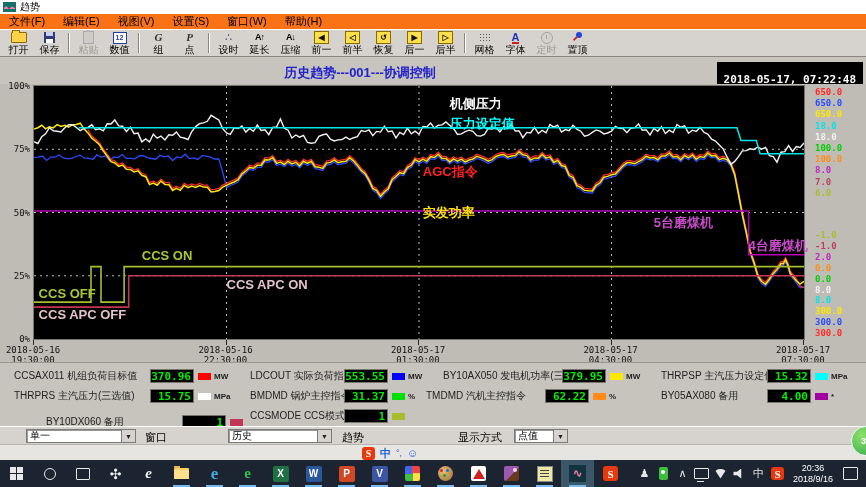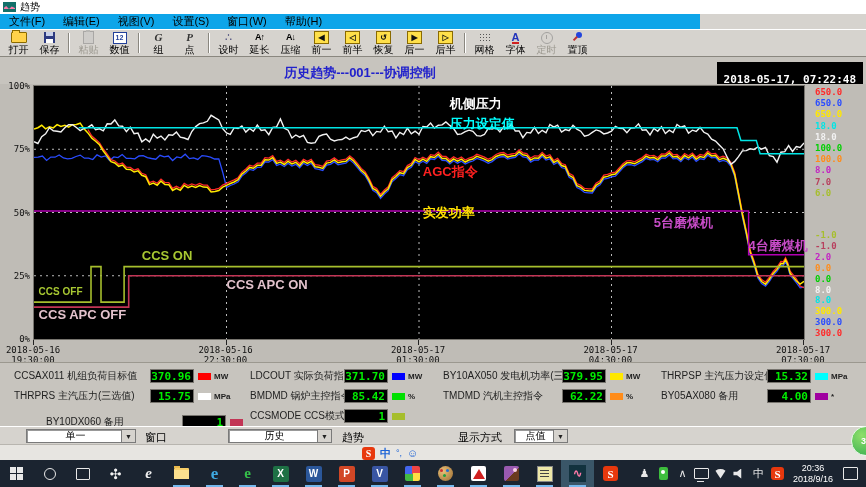--- a/index.html
+++ b/index.html
@@ -5,21 +5,21 @@
   html,body{margin:0;padding:0;background:#555;}
   .root{position:relative;width:866px;height:487px;background:#D6D3CE;overflow:hidden;
         font-family:"Liberation Sans",sans-serif;color:#000;}
   
   .titlebar{position:absolute;left:0;top:0;width:866px;height:14px;background:#FFFFFF;
             display:flex;align-items:center;gap:4px;padding-left:3px;box-sizing:border-box;font-size:10px;}
   .appicon{width:13px;height:10px;background:#14706A;position:relative;flex:0 0 auto;}
   .appicon:after{content:"";position:absolute;left:1px;top:4px;width:11px;height:3px;
                  background:linear-gradient(90deg,#FF7BA司 0%,#FF7BA9 100%);
                  background:#FF7BA9;clip-path:polygon(0 60%,20% 0,45% 100%,70% 20%,100% 70%,100% 100%,0 100%);}
-  .menubar{position:absolute;left:0;top:14px;width:700px;height:15px;background:#0ea5e9;
+  .menubar{position:absolute;left:0;top:14px;width:866px;height:15px;background:#f97316;
            display:flex;align-items:center;gap:0;font-size:11px;}
   .menuitem{padding:0 9px;}
   .toolbar{position:absolute;left:0;top:29px;width:866px;height:28px;background:#D6D3CE;
            border-top:1px solid #FFFFFF;border-bottom:1px solid #8A877F;box-sizing:border-box;
            display:flex;align-items:stretch;padding:1px 0 1px 3px;}
   .tbtn{width:31px;display:flex;flex-direction:column;align-items:center;justify-content:center;font-size:10px;line-height:11px;}
   .tbtn .ti{height:13px;display:flex;align-items:center;justify-content:center;font-size:11px;line-height:13px;}
   .tbtn.disabled{color:#9B988F;}
   .tbtn.disabled .ti{opacity:.45;filter:grayscale(1);}
   .tsep{width:0;border-left:1px solid #8A877F;border-right:1px solid #FFFFFF;margin:2px 3px;}
@@ -66,21 +66,21 @@
   .lcell{position:absolute;height:16px;display:flex;align-items:center;}
   .llabel{font-size:10px;color:#222;white-space:nowrap;overflow:hidden;flex:1 1 auto;}
   .lvalbox{flex:0 0 auto;width:44px;height:14px;background:#000;border:1px solid #77746e;
            color:#00EE00;font-family:"DejaVu Sans Mono",monospace;font-size:11px;font-weight:bold;
            text-align:right;line-height:13px;padding-right:2px;box-sizing:border-box;}
   .lswatch{flex:0 0 auto;width:13px;height:7px;margin-left:4px;}
   .lunit{flex:0 0 auto;font-size:8px;font-weight:bold;color:#222;margin-left:3px;width:22px;}
   
   .controlbar{position:absolute;left:0;top:426px;width:866px;height:18px;background:#D6D3CE;border-top:1px solid #FFF;box-sizing:border-box;}
   .combo{position:absolute;top:2px;height:14px;background:#FFF;border:1px solid #7a7a7a;
-         box-shadow:inset 1px 1px 0 #999;font-size:10px;display:flex;align-items:center;box-sizing:border-box;text-align:center;}
+         box-shadow:inset 1px 1px 0 #999;font-size:10px;display:flex;align-items:center;box-sizing:border-box;}
   .combo .cv{flex:1 1 auto;padding-left:3px;}
   .combo .ca{flex:0 0 13px;height:100%;background:#D6D3CE;border-left:1px solid #7a7a7a;
              font-size:7px;display:flex;align-items:center;justify-content:center;color:#222;}
   .clabel{position:absolute;top:3px;font-size:11px;}
   
   .imestrip{position:absolute;left:0;top:444px;width:866px;height:16px;background:#E7E5E1;border-top:1px solid #B8B5AF;box-sizing:border-box;}
   .imebar{position:absolute;left:362px;top:1px;height:14px;display:flex;align-items:center;gap:5px;}
   .sogou-s{width:13px;height:13px;background:#E8380D;border-radius:3px;color:#FFF;font-weight:bold;
            font-size:10px;display:flex;align-items:center;justify-content:center;font-family:"Liberation Serif",serif;}
   .ime-zh{color:#1B62D6;font-weight:bold;font-size:11px;}
@@ -287,21 +287,21 @@
           <polyline points="0.0,216.1 57.0,216.1 57.0,180.6 67.0,180.6 67.0,216.1 90.1,216.1 90.1,180.6 770.0,180.6" fill="none" stroke="#A6BE2D" stroke-width="1.6"></polyline>
           <polyline points="0.0,221.1 94.7,221.1 94.7,189.8 770.0,189.8" fill="none" stroke="#C23555" stroke-width="1.6"></polyline>
         </svg>
         <div class="anno" style="left: 54%; top: 3.5%; color: rgb(255, 255, 255); font-size: 13px;">机侧压力</div>
         <div class="anno" style="left: 54%; top: 11.5%; color: rgb(0, 255, 255); font-size: 13px;">压力设定值</div>
         <div class="anno" style="left: 50.5%; top: 30.5%; color: rgb(255, 32, 32); font-size: 13px;">AGC指令</div>
         <div class="anno" style="left: 50.5%; top: 46.5%; color: rgb(255, 224, 0); font-size: 13px;">实发功率</div>
         <div class="anno" style="left: 80.5%; top: 50.5%; color: rgb(200, 76, 200); font-size: 13px;">5台磨煤机</div>
         <div class="anno" style="left: 92.8%; top: 59.5%; color: rgb(200, 76, 200); font-size: 13px;">4台磨煤机</div>
         <div class="anno" style="left: 14%; top: 64%; color: rgb(168, 200, 50); font-size: 13px;">CCS ON</div>
-        <div class="anno" style="left: 0.6%; top: 79%; color: rgb(168, 200, 50); font-size: 10px;">CCS OFF</div>
+        <div class="anno" style="left: 0.6%; top: 79%; color: rgb(168, 200, 50); font-size: 13px;">CCS OFF</div>
         <div class="anno" style="left: 25%; top: 75.5%; color: rgb(227, 194, 204); font-size: 13px;">CCS APC ON</div>
         <div class="anno" style="left: 0.6%; top: 87.5%; color: rgb(227, 194, 204); font-size: 13px;">CCS APC OFF</div>
       </div>
   <div class="lefttick" style="top: -3px;">100%</div>
       <div class="lefttick" style="top: 60.25px;">75%</div>
       <div class="lefttick" style="top: 123.5px;">50%</div>
       <div class="lefttick" style="top: 186.75px;">25%</div>
       <div class="lefttick" style="top: 250px;">0%</div>
       <div class="xtickmark" style="left: 33px;"></div>
       <div class="xlab" style="left: 33px;">
@@ -352,21 +352,21 @@
 
   <div class="legend">
       <div class="lcell" style="left: 14px; top: 5px; width: 222px;">
         <span class="llabel">CCSAX011 机组负荷目标值</span>
         <span class="lvalbox">370.96</span>
         <span class="lswatch" style="background: rgb(255, 0, 0);"></span>
         <span class="lunit">MW</span>
       </div>
       <div class="lcell" style="left: 250px; top: 5px; width: 180px;">
         <span class="llabel">LDCOUT 实际负荷指令</span>
-        <span class="lvalbox">371.70</span>
+        <span class="lvalbox">553.55</span>
         <span class="lswatch" style="background: rgb(0, 0, 255);"></span>
         <span class="lunit">MW</span>
       </div>
       <div class="lcell" style="left: 443px; top: 5px; width: 205px;">
         <span class="llabel">BY10AX050 发电机功率(三 …</span>
         <span class="lvalbox">379.95</span>
         <span class="lswatch" style="background: rgb(255, 232, 0);"></span>
         <span class="lunit">MW</span>
       </div>
       <div class="lcell" style="left: 661px; top: 5px; width: 192px;">
@@ -376,25 +376,25 @@
         <span class="lunit">MPa</span>
       </div>
       <div class="lcell" style="left: 14px; top: 25px; width: 222px;">
         <span class="llabel">THRPRS 主汽压力(三选值)</span>
         <span class="lvalbox">15.75</span>
         <span class="lswatch" style="background: rgb(255, 255, 255);"></span>
         <span class="lunit">MPa</span>
       </div>
       <div class="lcell" style="left: 250px; top: 25px; width: 180px;">
         <span class="llabel">BMDMD 锅炉主控指令</span>
-        <span class="lvalbox">85.42</span>
+        <span class="lvalbox">31.37</span>
         <span class="lswatch" style="background: rgb(0, 224, 0);"></span>
         <span class="lunit">%</span>
       </div>
-      <div class="lcell" style="left: 443px; top: 25px; width: 205px; align-items: center;">
+      <div class="lcell" style="left: 426px; top: 25px; width: 205px; align-items: center;">
         <span class="llabel">TMDMD 汽机主控指令</span>
         <span class="lvalbox">62.22</span>
         <span class="lswatch" style="background: rgb(255, 140, 26);"></span>
         <span class="lunit">%</span>
       </div>
       <div class="lcell" style="left: 661px; top: 25px; width: 192px;">
         <span class="llabel">BY05AX080 备用</span>
         <span class="lvalbox">4.00</span>
         <span class="lswatch" style="background: rgb(160, 0, 160);"></span>
         <span class="lunit">*</span>

